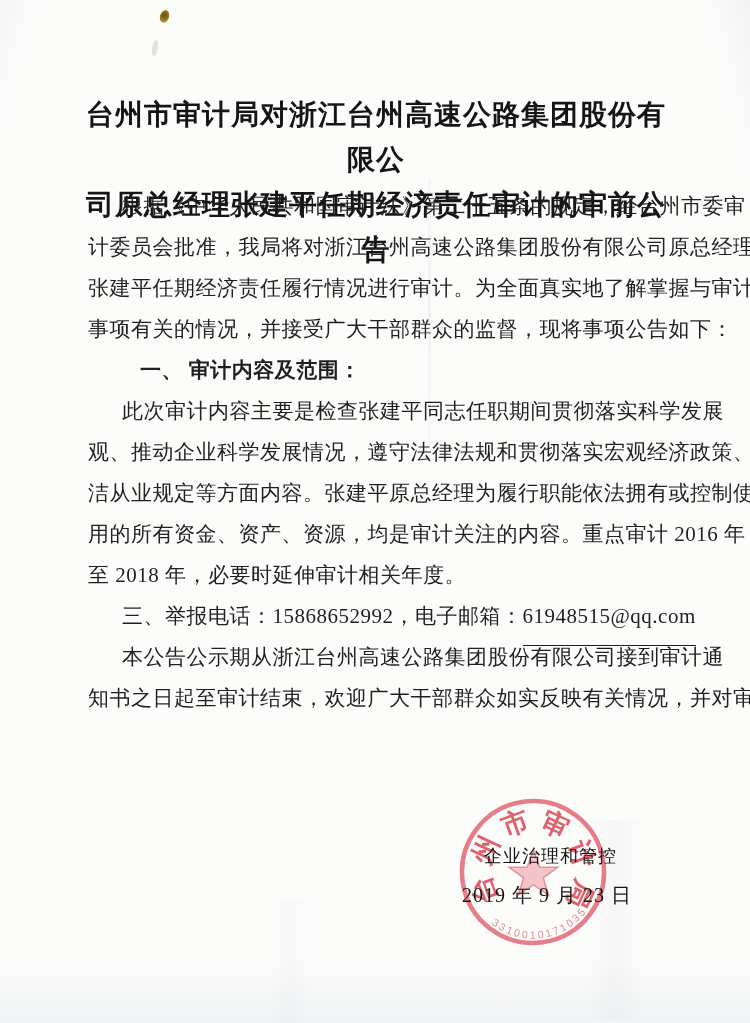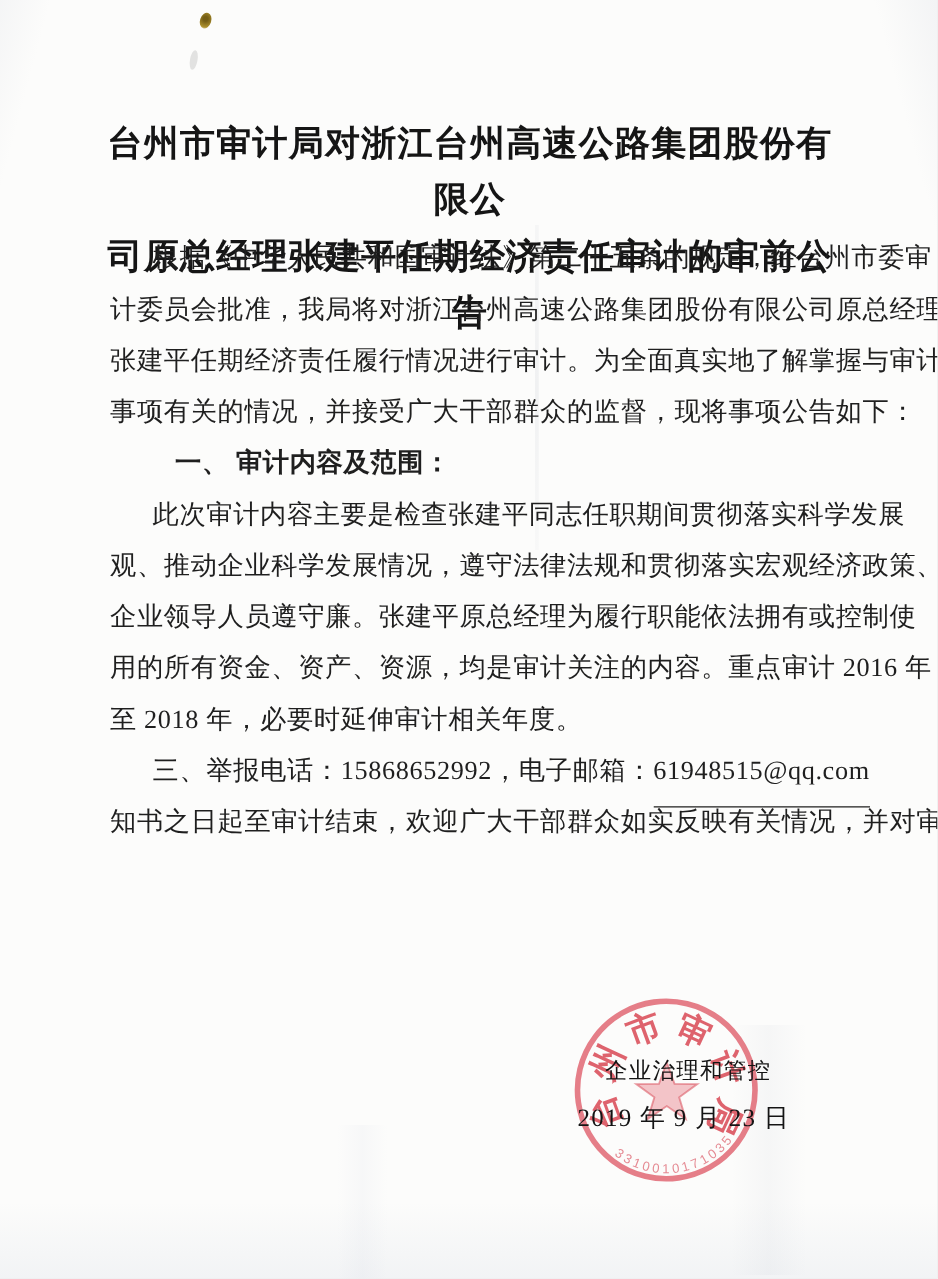--- a/index.html
+++ b/index.html
@@ -77,24 +77,25 @@
   </div>
 
   <div class="doc-body">
     <div class="line ind">根据《中华人民共和国审计法》第二十五条的规定，经台州市委审</div>
     <div class="line">计委员会批准，我局将对浙江台州高速公路集团股份有限公司原总经理</div>
     <div class="line">张建平任期经济责任履行情况进行审计。为全面真实地了解掌握与审计</div>
     <div class="line">事项有关的情况，并接受广大干部群众的监督，现将事项公告如下：</div>
     <div class="line ind-h">一、 审计内容及范围：</div>
     <div class="line ind">此次审计内容主要是检查张建平同志任职期间贯彻落实科学发展</div>
     <div class="line">观、推动企业科学发展情况，遵守法律法规和贯彻落实宏观经济政策、</div>
-    <div class="line">企业领导人员遵守廉。张建平原总经理为履行职能依法拥有或控制使</div>
+    <div class="line">洁从业规定等方面内容。张建平原总经理为履行职能依法拥有或控制使</div>
     <div class="line">用的所有资金、资产、资源，均是审计关注的内容。重点审计 2016 年</div>
     <div class="line">至 2018 年，必要时延伸审计相关年度。</div>
     <div class="line ind"><span>三、举报电话：15868652992，电子邮箱：</span><span class="email">61948515@qq.com</span></div>
+    <div class="line ind">本公告公示期从浙江台州高速公路集团股份有限公司接到审计通</div>
     <div class="line">知书之日起至审计结束，欢迎广大干部群众如实反映有关情况，并对审</div>
   </div>
 
   <svg class="seal" viewBox="-85 -85 170 170" xmlns="http://www.w3.org/2000/svg">
     <g transform="rotate(-8)">
       <circle cx="0" cy="0" r="71" fill="none" stroke="rgba(225,103,115,0.85)" stroke-width="4.5"></circle>
       <path d="M 0,-25 L 6.2,-7.9 L 24.4,-7.7 L 9.9,2.9 L 15.2,20.3 L 0,9.9 L -15.2,20.3 L -9.9,2.9 L -24.4,-7.7 L -6.2,-7.9 Z" transform="translate(0,3) rotate(8)" fill="rgba(233,128,138,0.45)" stroke="rgba(220,92,104,0.6)" stroke-width="1.5"></path>
       <g fill="rgba(219,86,97,0.92)" font-size="27" font-weight="bold" text-anchor="middle" dominant-baseline="central">
         <text transform="rotate(-102) translate(0,-52)">台</text>
         <text transform="rotate(-57) translate(0,-52)">州</text>

